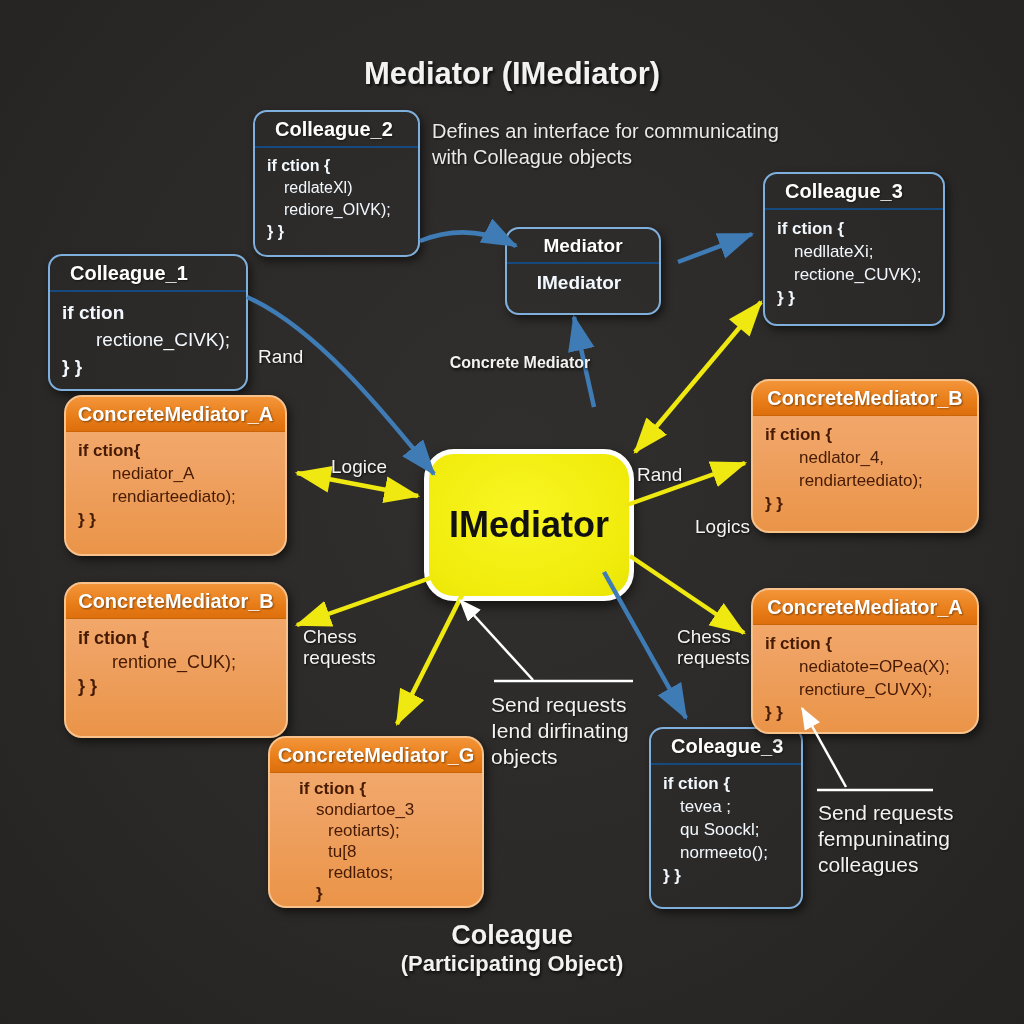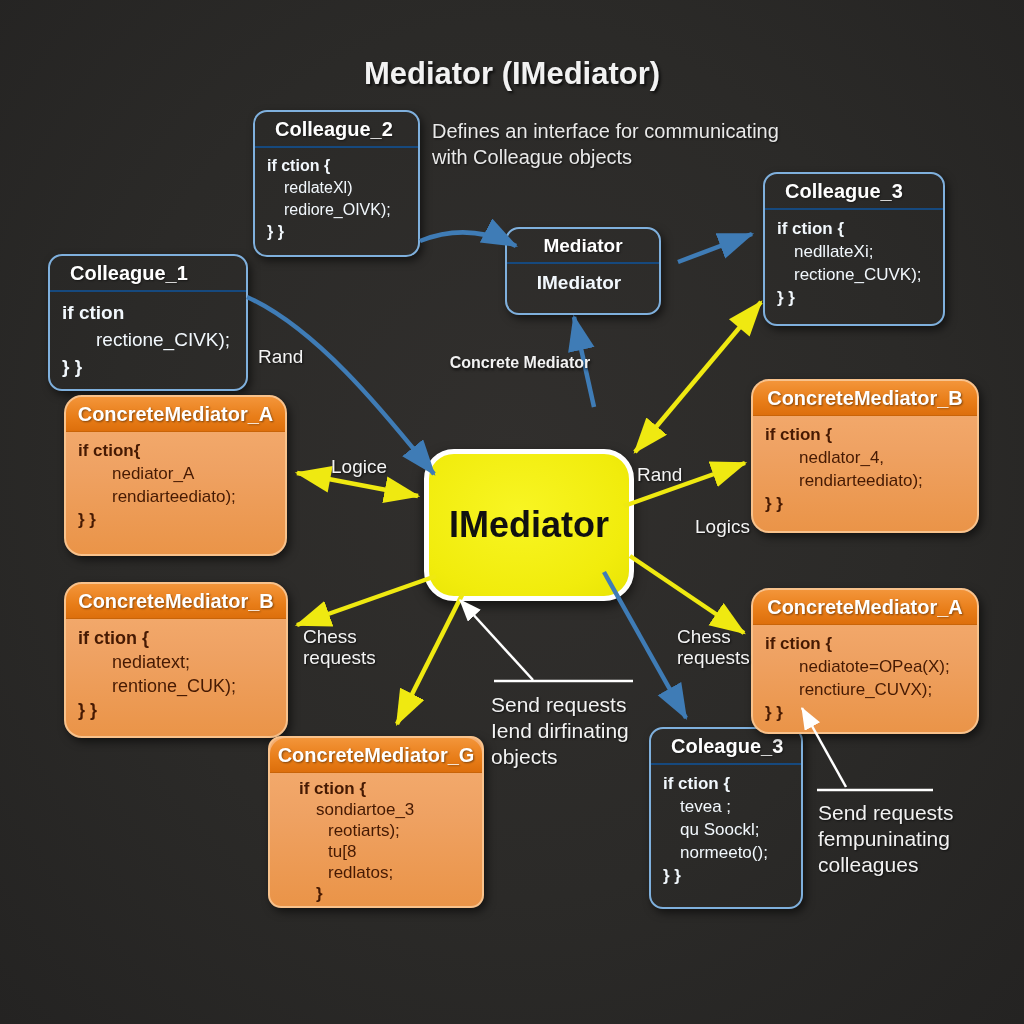--- a/index.html
+++ b/index.html
@@ -102,20 +102,24 @@
 
   <div class="t subtitle">
     <span>Defines an interface for communicating</span><br>
     <span>with Colleague objects</span>
   </div>
 
   <div class="t concrete-label">
     <span>Concrete Mediator</span><br>
   </div>
 
+  <div class="t bottom-label">
+    <div class="l1">Coleague</div>
+    <div class="l2">(Participating Object)</div>
+  </div>
 
   <div class="t edge" style="left:258px;top:346px;">Rand</div>
   <div class="t edge" style="left:331px;top:456px;">Logice</div>
   <div class="t edge" style="left:303px;top:626px;">
     <span>Chess</span><br>
     <span>requests</span>
   </div>
   <div class="t edge" style="left:637px;top:464px;">Rand</div>
   <div class="t edge" style="left:695px;top:494px;margin-top:22px;">Logics</div>
   <div class="t edge" style="left:677px;top:626px;">
@@ -186,27 +190,26 @@
       <div class="ln i2">nediator_A</div>
       <div class="ln i2">rendiarteediato);</div>
       <div class="ln kw">} }</div>
     </div>
   </div>
 
   <div class="uml orange" style="left:64px;top:582px;width:220px;height:152px;">
     <div class="hd">ConcreteMediator_B</div>
     <div class="bd" style="font-size:18px;line-height:24px;">
       <div class="ln kw">if ction {</div>
-      <div class="ln i2">nediatext;</div>
       <div class="ln i2">rentione_CUK);</div>
       <div class="ln kw">} }</div>
     </div>
   </div>
 
-  <div class="uml orange" style="left:268px;top:736px;width:212px;height:168px;border-radius:13px;">
+  <div class="uml orange" style="left:268px;top:736px;width:212px;height:168px;">
     <div class="hd">ConcreteMediator_G</div>
     <div class="bd" style="line-height:21px;padding-top:5px;">
       <div class="ln kw i1">if ction {</div>
       <div class="ln i2">sondiartoe_3</div>
       <div class="ln i3">reotiarts);</div>
       <div class="ln i3">tu[8</div>
       <div class="ln i3">redlatos;</div>
       <div class="ln kw i2">}</div>
     </div>
   </div>

